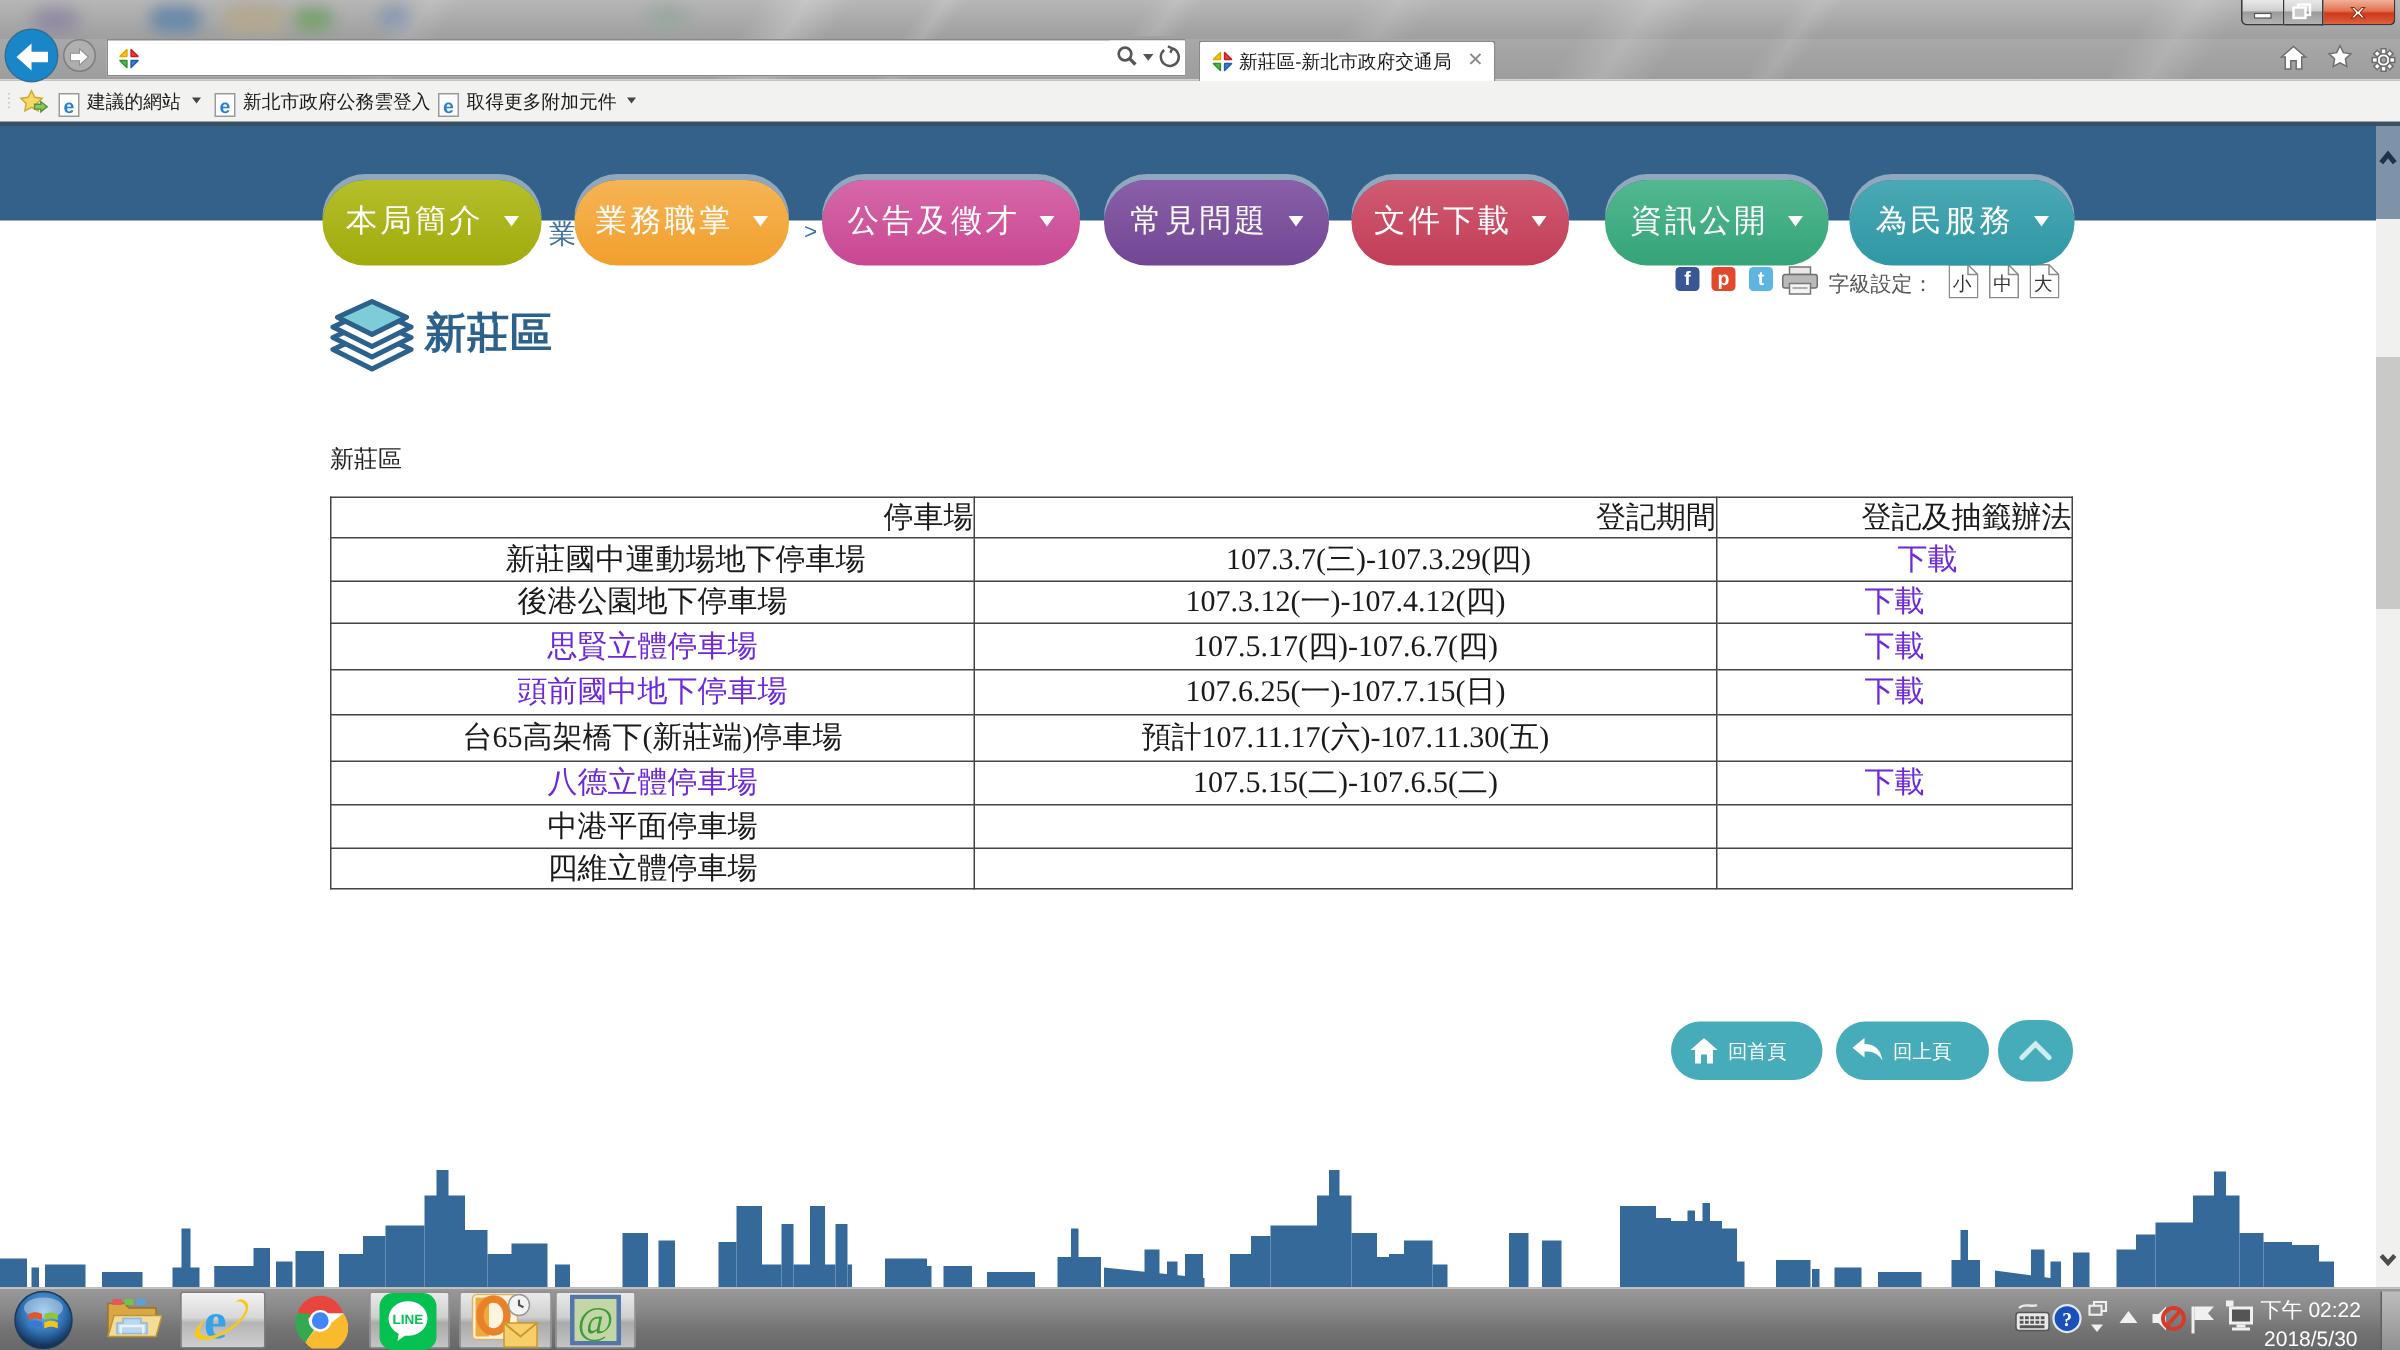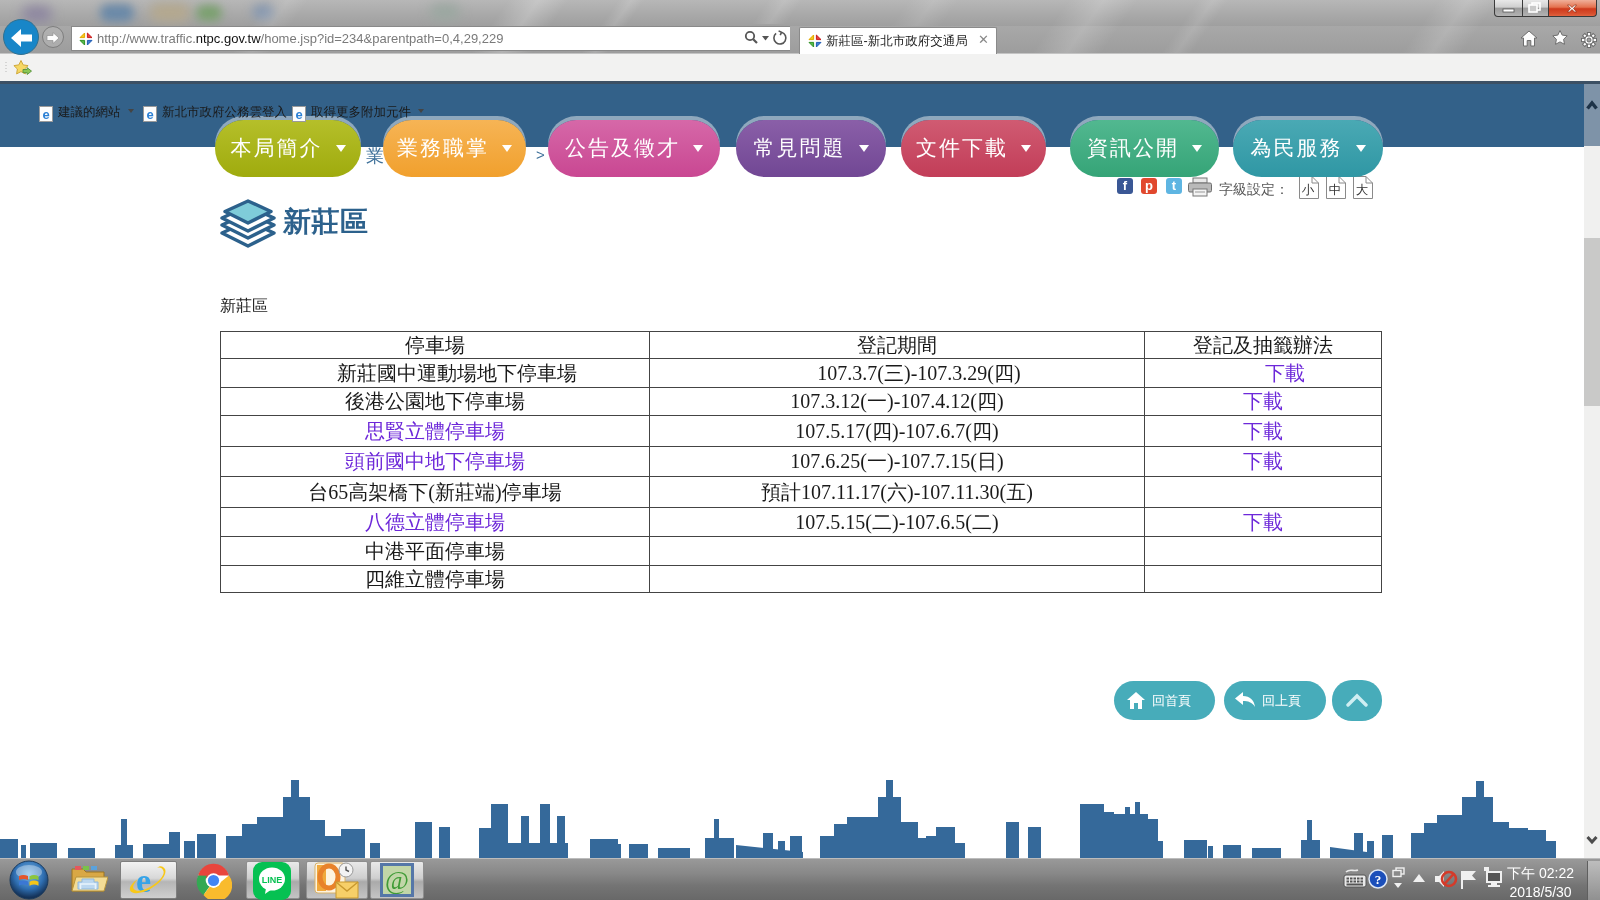--- a/index.html
+++ b/index.html
@@ -25,21 +25,21 @@
 
 #backbtn { position:absolute; left:3px; top:19px; width:36px; height:36px; border-radius:50%;
   background:#1886c8; border:1px solid #31708f; z-index:30; }
 #fwdbtn { position:absolute; left:42px; top:26px; width:22px; height:22px; border-radius:50%;
   background:rgba(185,185,185,0.5); border:1.5px solid #7e7e7e; z-index:30; }
 #addrbar { position:absolute; left:71px; top:26px; width:719px; height:25px; background:#fff; border:1px solid #898989; z-index:20; font-size:13px; color:#7a7a7a; }
 #addrtxt { position:absolute; left:25px; top:4px; white-space:nowrap; }
 #searchbox { position:absolute; left:740px; top:27px; width:50px; height:23px; background:#fff; z-index:21; }
 #tab { position:absolute; left:799px; top:27px; width:198px; height:27px; background:#fff; border:1px solid #8a8a8a; border-bottom:none; border-radius:2px 2px 0 0; z-index:20; font-size:13px; color:#1a1a1a; white-space:nowrap; }
 
-.favitem { position:absolute; top:60px; font-size:12.5px; color:#1a1a1a; white-space:nowrap; z-index:25;margin-top:44px; }
+.favitem { position:absolute; top:60px; font-size:12.5px; color:#1a1a1a; white-space:nowrap; z-index:25; }
 .favitem .da { display:inline-block; margin-left:7px; vertical-align:3px; width:0; height:0;
   border-left:3.5px solid transparent; border-right:3.5px solid transparent; border-top:4.5px solid #444; }
 .eicon { display:inline-block; position:relative; width:14px; height:16px; background:#fdfdfd;
   border:1px solid #9a9a9a; vertical-align:-3px; margin-right:5px;
   color:#2a7fd4; font-weight:bold; font-size:13px; line-height:15px; text-align:center; font-style:normal; }
 
 .pill { position:absolute; top:36px; height:57px; border-radius:29px; color:#fff; z-index:10;
   font-size:21px; text-align:center; line-height:55px; letter-spacing:2px;
   box-shadow:0 -4px 0 0 #8fa8bd; }
 .pill .arr { display:inline-block; margin-left:13px; vertical-align:3px;
@@ -50,21 +50,21 @@
 .sq16 { position:absolute; width:16px; height:16px; border-radius:3px; color:#fff; font-weight:bold; font-size:13px; text-align:center; line-height:16px; }
 #fontset { position:absolute; left:1219px; top:97px; font-size:14px; color:#555; }
 
 #logoicon { position:absolute; left:218px; top:115px; }
 #logotext { position:absolute; left:283px; top:119px; font-size:28px; font-weight:bold; color:#2c618c; letter-spacing:0.5px; }
 #smalltitle { position:absolute; left:220px; top:212px; font-size:16px; color:#222; font-family:"Liberation Serif",serif; }
 
 #ptable { position:absolute; left:220px; top:247px; width:1161px; border-collapse:collapse;
   font-family:"Liberation Serif",serif; font-size:20px; color:#1a1a1a; table-layout:fixed; }
 #ptable td { border:1px solid #444; text-align:center; padding:0; height:29px; line-height:25px; }
-#ptable tr.hdr td { height:27px; }
+#ptable tr.hdr td { height:27px;text-align:right; }
 #ptable tr:nth-child(2) td { height:29px;padding-left:44px; }
 #ptable tr:nth-child(3) td { height:28px; }
 #ptable tr:nth-child(4) td { height:31px; }
 #ptable tr:nth-child(5) td { height:30px;text-align:center; }
 #ptable tr:nth-child(6) td { height:31px;margin-left:44px; }
 #ptable tr:nth-child(7) td { height:29px; }
 #ptable tr:nth-child(8) td { height:29px; }
 #ptable tr:nth-child(9) td { height:27px; }
 #ptable tr:nth-child(10) td { height:28px; }
 #ptable a { color:#6d28d9; text-decoration:none; }
@@ -131,21 +131,20 @@
         <rect x="61.5" y="9.4" width="3.4" height="3.2"></rect>
         <rect x="73.1" y="9.4" width="3.4" height="3.2"></rect>
         <rect x="63.2" y="5.2" width="3.2" height="3.2" transform="rotate(45 64.8 6.8)"></rect>
         <rect x="71.6" y="5.2" width="3.2" height="3.2" transform="rotate(45 73.2 6.8)"></rect>
         <rect x="63.2" y="13.6" width="3.2" height="3.2" transform="rotate(45 64.8 15.2)"></rect>
         <rect x="71.6" y="13.6" width="3.2" height="3.2" transform="rotate(45 73.2 15.2)"></rect>
       </g>
   </g>
 </svg>
 <div id="addrbar">
-    <span id="addrtxt">http://www.traffic.<span style="color:#111">ntpc.gov.tw</span>/home.jsp?id=234&amp;parentpath=0,4,29,229</span>
 <svg style="position:absolute;left:6px;top:4px" width="16" height="16" viewBox="0 0 16 16">
       <path d="M6.6 2.0 L2.0 6.6 L6.6 6.6 Z" fill="#f5c91c" stroke="#e3a800" stroke-width="1" stroke-linejoin="round"></path>
       <path d="M9.4 2.0 L14.0 6.6 L9.4 6.6 Z" fill="#e8403c" stroke="#c81e1e" stroke-width="1" stroke-linejoin="round"></path>
       <path d="M2.0 9.4 L6.6 14.0 L6.6 9.4 Z" fill="#58b94a" stroke="#2f9227" stroke-width="1" stroke-linejoin="round"></path>
       <path d="M14.0 9.4 L9.4 14.0 L9.4 9.4 Z" fill="#3f7fd2" stroke="#1f5cb4" stroke-width="1" stroke-linejoin="round"></path>
     </svg>
   </div>
 <div id="searchbox">
 <svg width="50" height="23" viewBox="0 0 50 23">
       <circle cx="10" cy="9" r="4.2" fill="none" stroke="#555" stroke-width="1.8"></circle>

